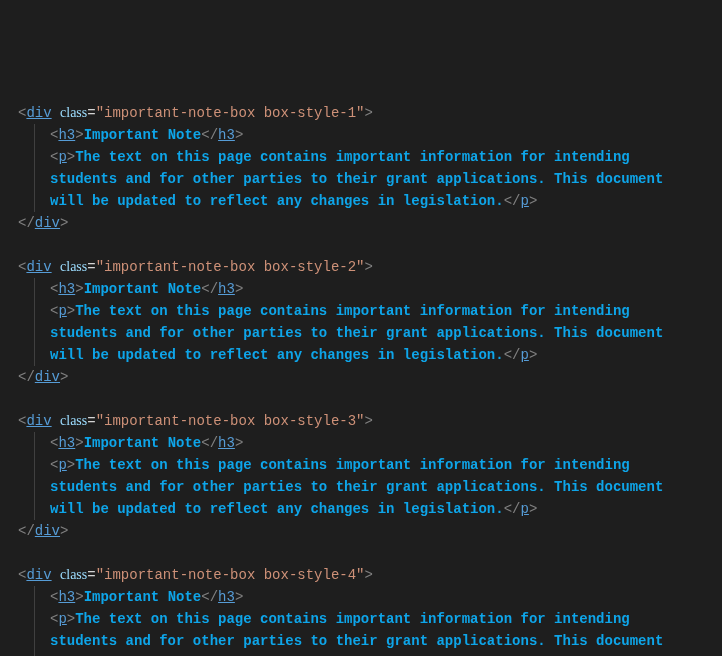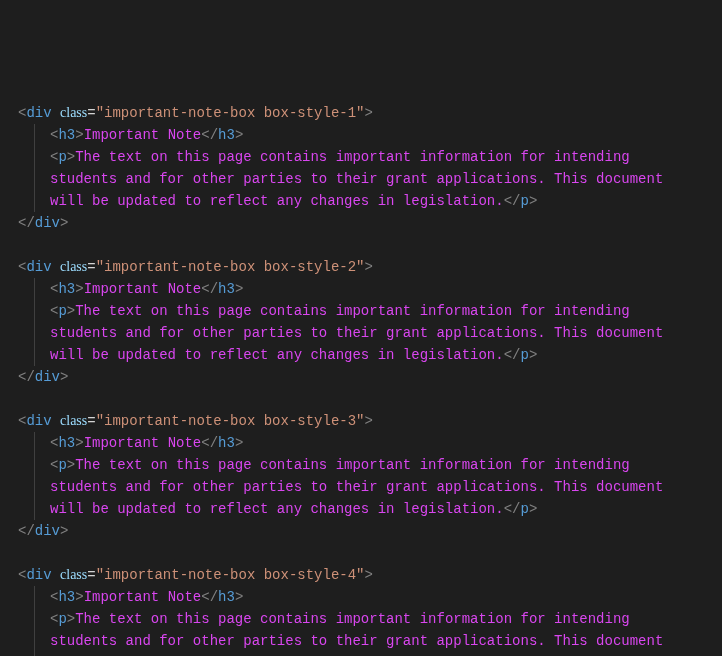--- a/index.html
+++ b/index.html
@@ -13,25 +13,25 @@
       font-size: 14px;
       line-height: 22px;
       color: #d4d4d4;
       padding: 14px 18px;
       white-space: pre;
       overflow: hidden;
       width: 722px;
       height: 656px;
     }
     .angle { color: #808080; }
-    .tag { color: #569cd6; }
+    .tag { color: #569cd6; text-decoration: underline; }
     .attr-name { color: #9cdcfe; font-family: Liberation Serif, serif; }
     .equals { color: #d4d4d4; }
     .attr-value { color: #ce9178; }
-    .text { color: #d946ef; }
+    .text { color: #0ea5e9; font-weight: bold; }
     .block {
       margin-bottom: 22px;
     }
     .block:last-child {
       margin-bottom: 0;
     }
     .indented {
       position: relative;
       padding-left: 32px;
     }

